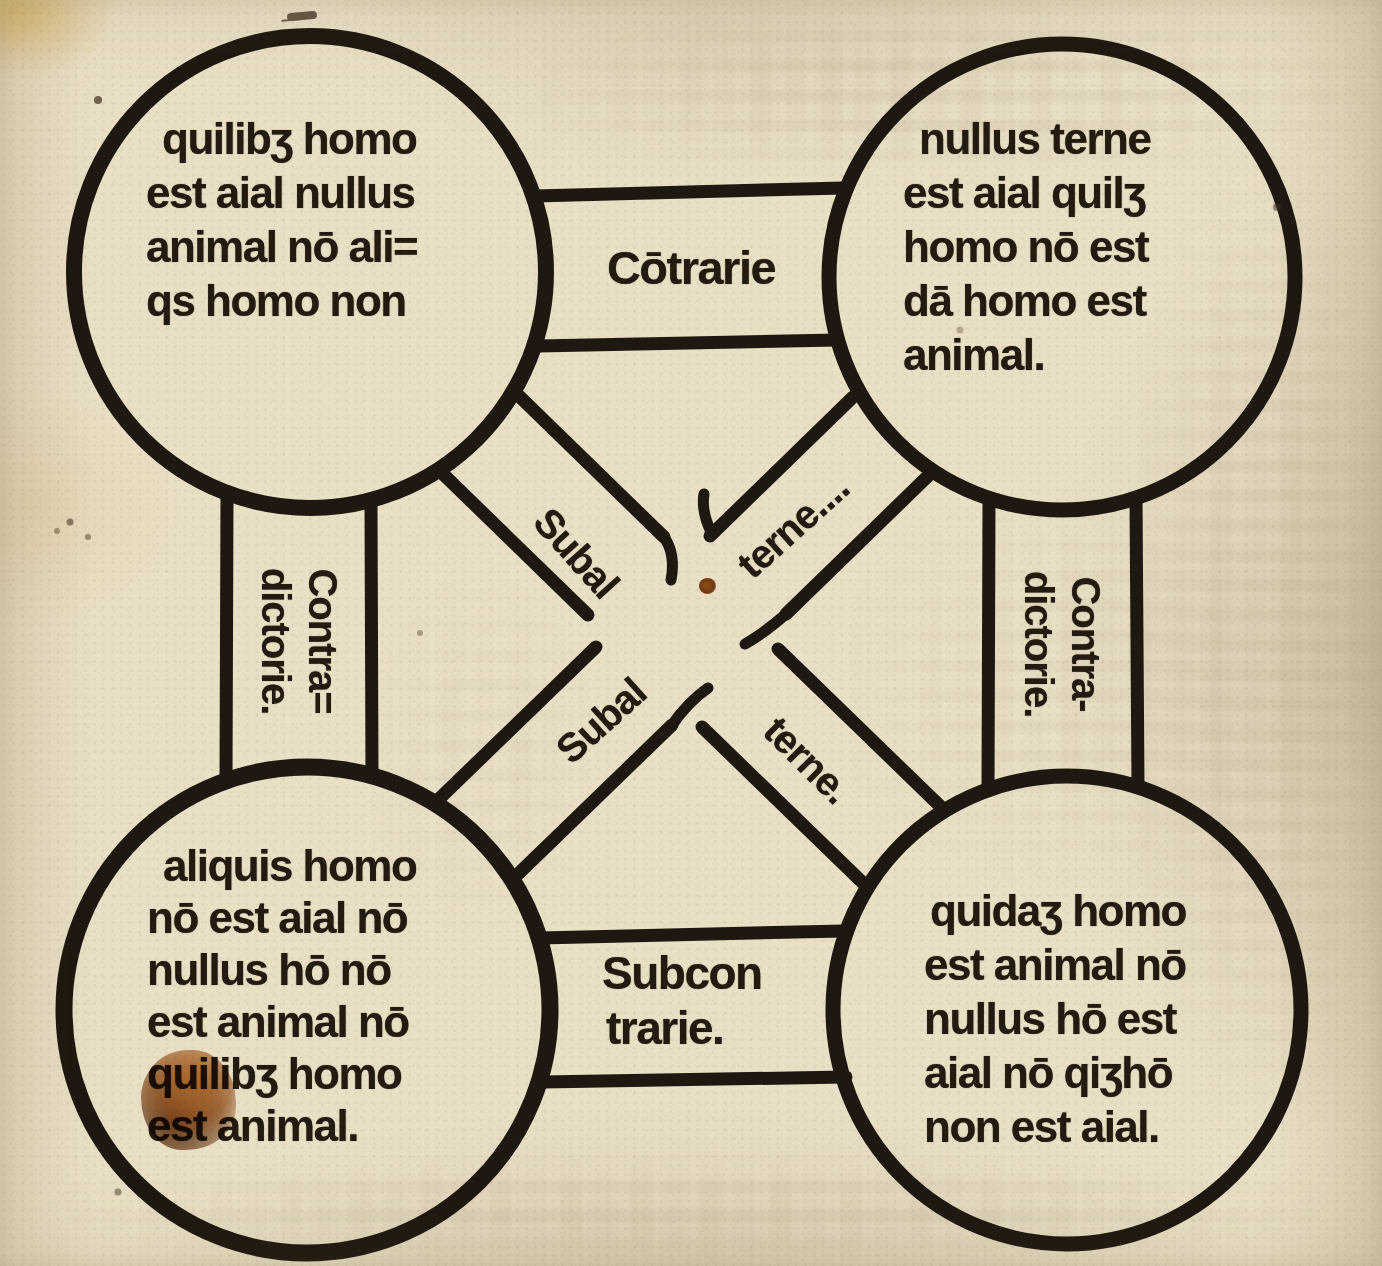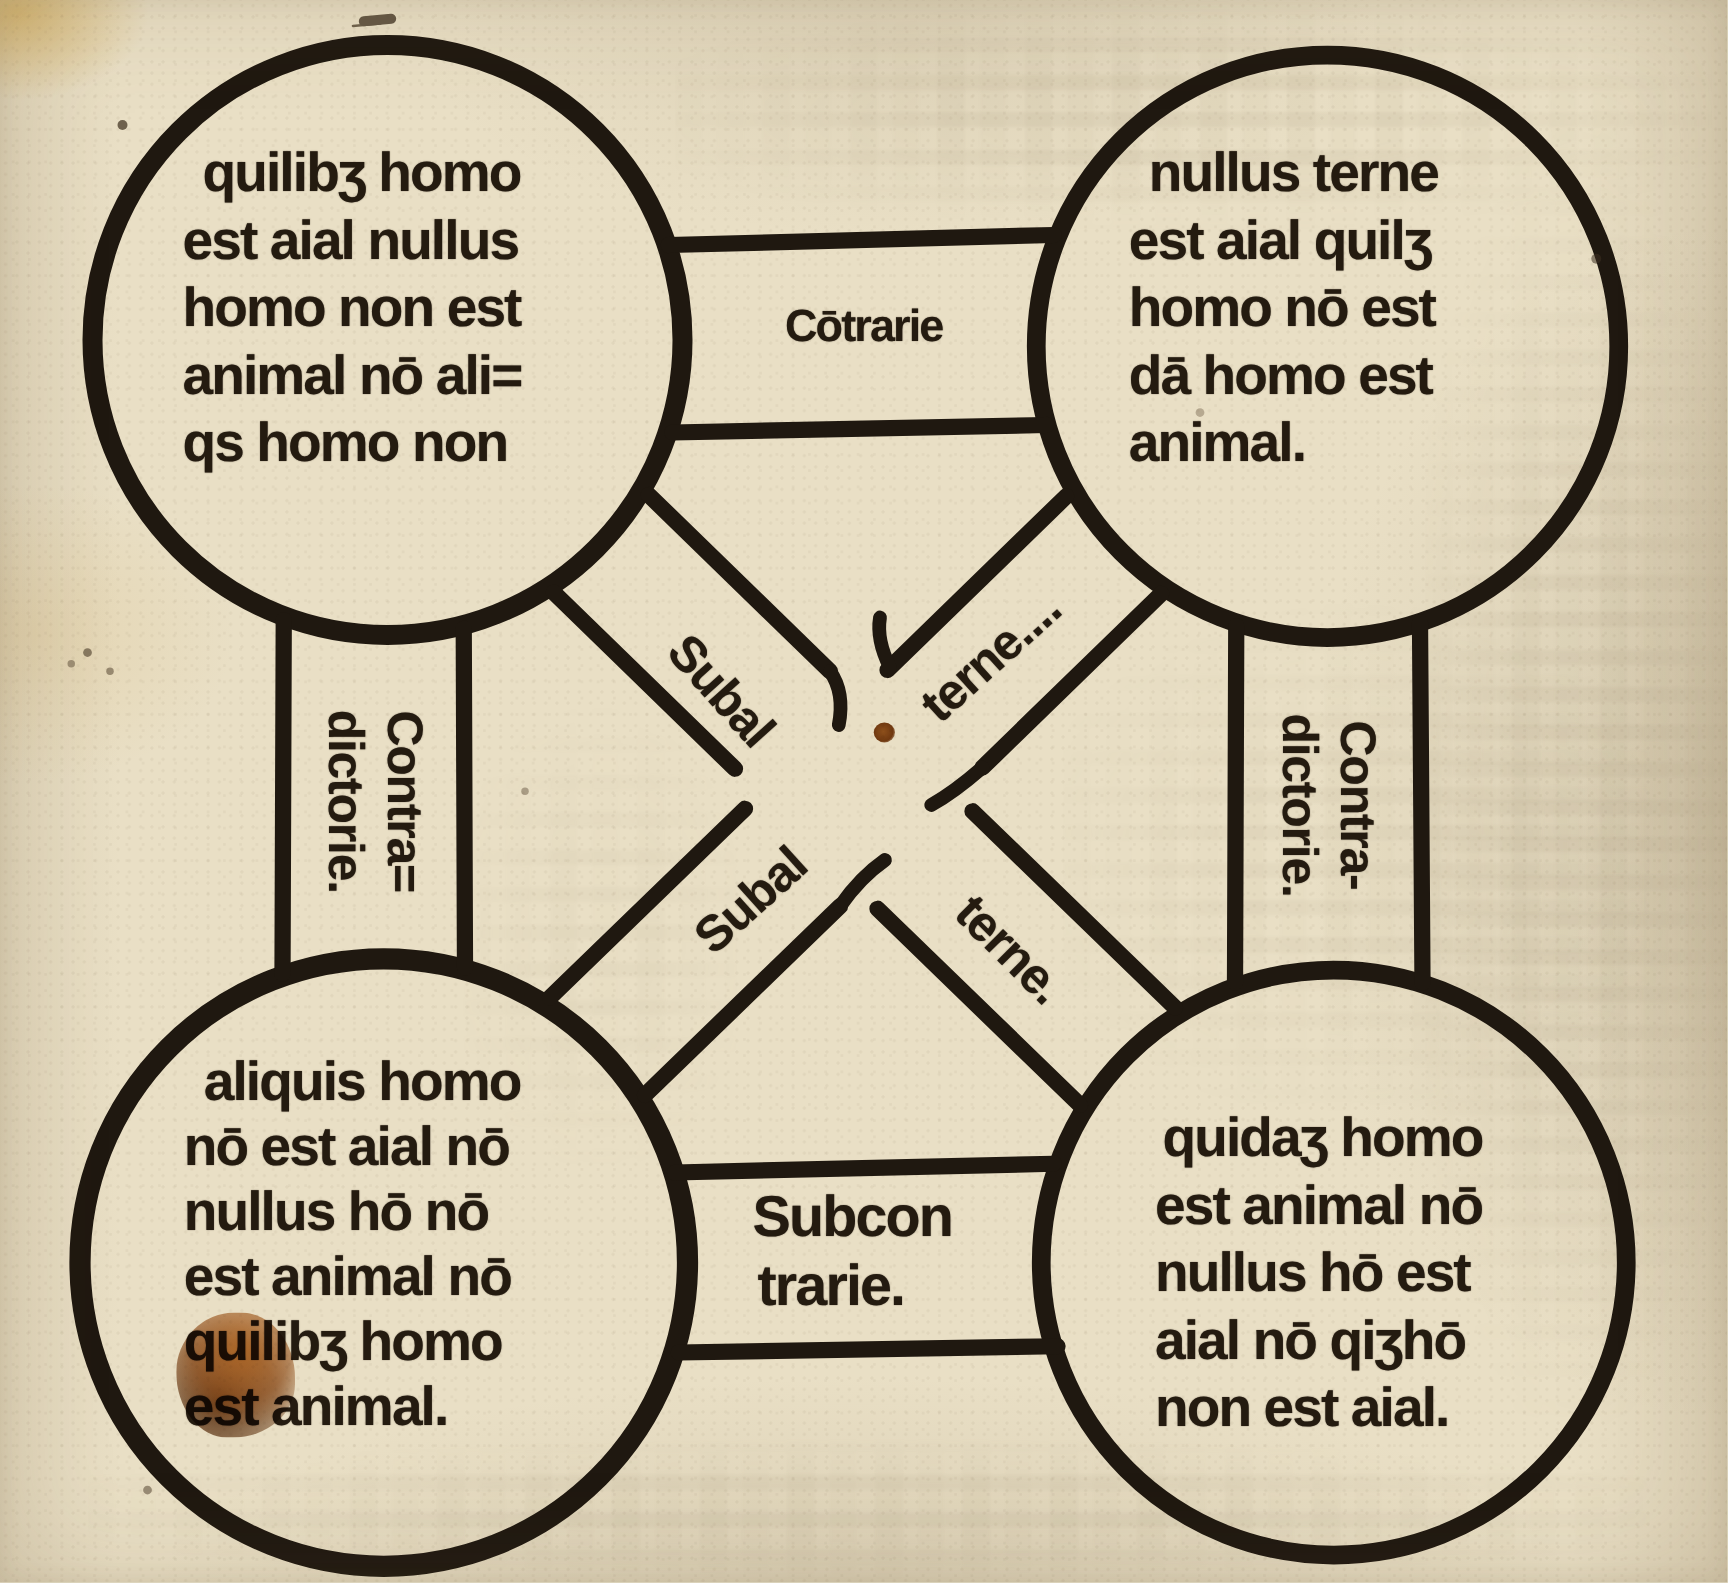--- a/index.html
+++ b/index.html
@@ -37,21 +37,21 @@
        text-shadow:0 0 1px rgba(30,20,10,.65);letter-spacing:-1.5px;}
   .node{font-size:44px;line-height:54px;}
   .node .ln{white-space:nowrap;}
   .node .ln:first-child{padding-left:16px;}
   .node-tl{left:146px;top:112px;}
   .node-tr{left:903px;top:112px;}
   .node-bl{left:147px;top:840px;line-height:52px;}
   .node-br{left:924px;top:884px;}
   .node-br .ln:first-child{padding-left:6px;text-align:center;}
 
-  .lbl-top{left:548px;top:240px;width:286px;text-align:center;font-size:36px;white-space:nowrap;}
+  .lbl-top{left:548px;top:240px;width:286px;text-align:center;font-size:47px;white-space:nowrap;}
   .lbl-bottom{left:584px;top:946px;font-size:46px;line-height:55px;}
   .lbl-bottom .ln{white-space:nowrap;}
   .lbl-bottom .ln:first-child{padding-left:18px;}
   .lbl-bottom .ln:last-child{padding-left:22px;}
   .lbl-side{width:240px;text-align:center;font-size:40px;line-height:47px;transform:rotate(90deg);letter-spacing:-1px;}
   .lbl-left{left:179px;top:594px;}
   .lbl-right{left:942px;top:597px;}
   .diag{font-size:40px;white-space:nowrap;letter-spacing:-1px;}
   .d1u{left:576px;top:553px;transform:translate(-50%,-50%) rotate(48deg);}
   .d1l{left:807px;top:760px;transform:translate(-50%,-50%) rotate(45deg);}
@@ -134,21 +134,20 @@
         <path d="M786,614 Q763,634 745,644"></path>
         <path d="M672,725 Q688,702 708,688"></path>
         <path d="M712,534 Q701,512 704,494"></path>
       </g>
     </g>
   </svg>
 
   <div class="txt node node-tl">
     <div class="ln">quilibʒ homo</div>
     <div class="ln">est aial nullus</div>
-    <div class="ln">homo non est</div>
     <div class="ln">animal nō ali=</div>
     <div class="ln">qs homo non</div>
   </div>
   <div class="txt node node-tr">
     <div class="ln">nullus terne</div>
     <div class="ln">est aial quilʒ</div>
     <div class="ln">homo nō est</div>
     <div class="ln">dā homo est</div>
     <div class="ln">animal.</div>
   </div>

